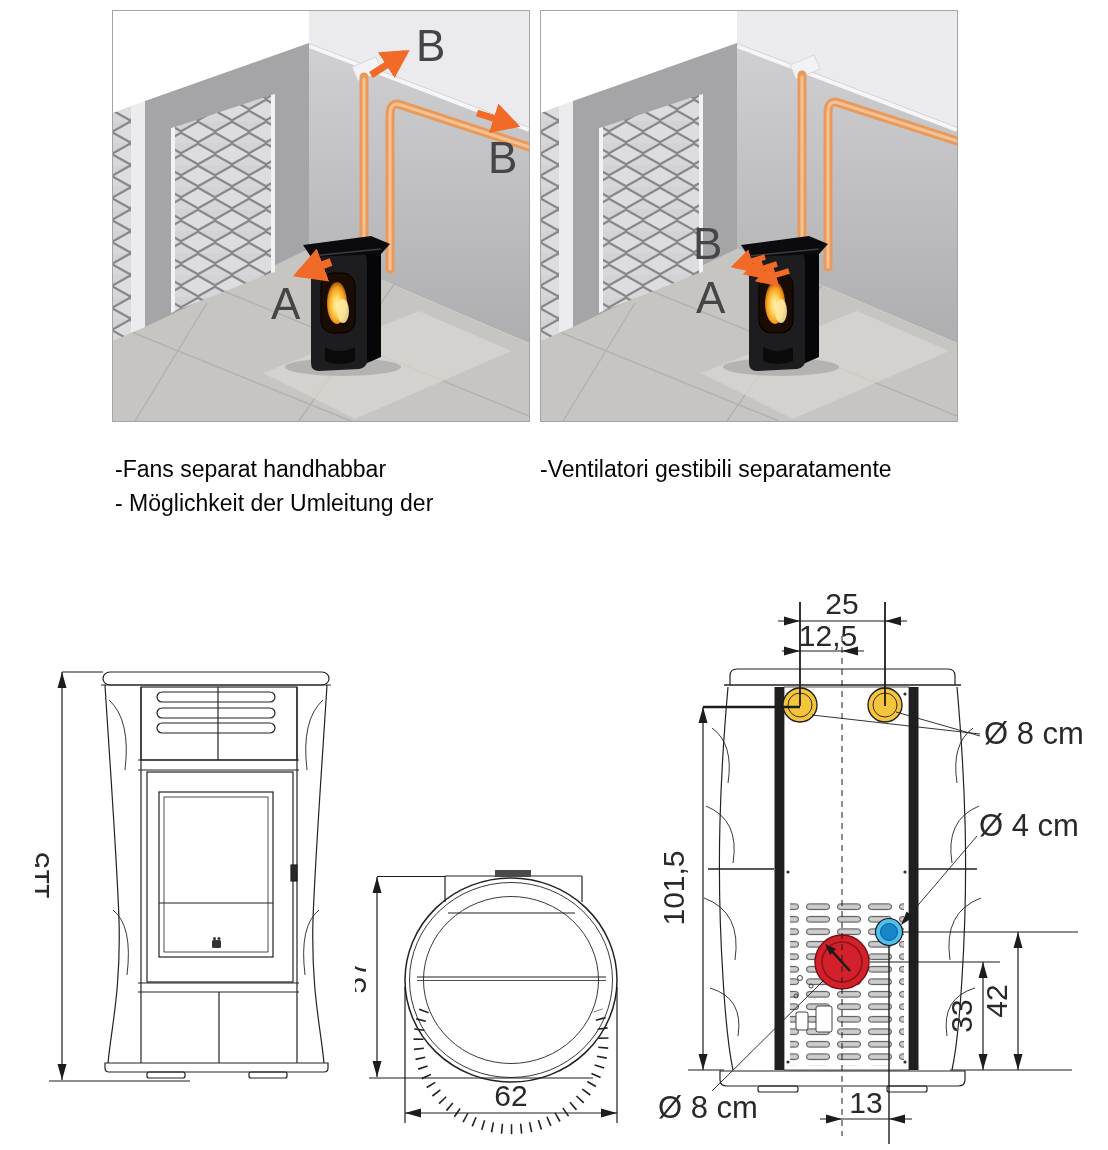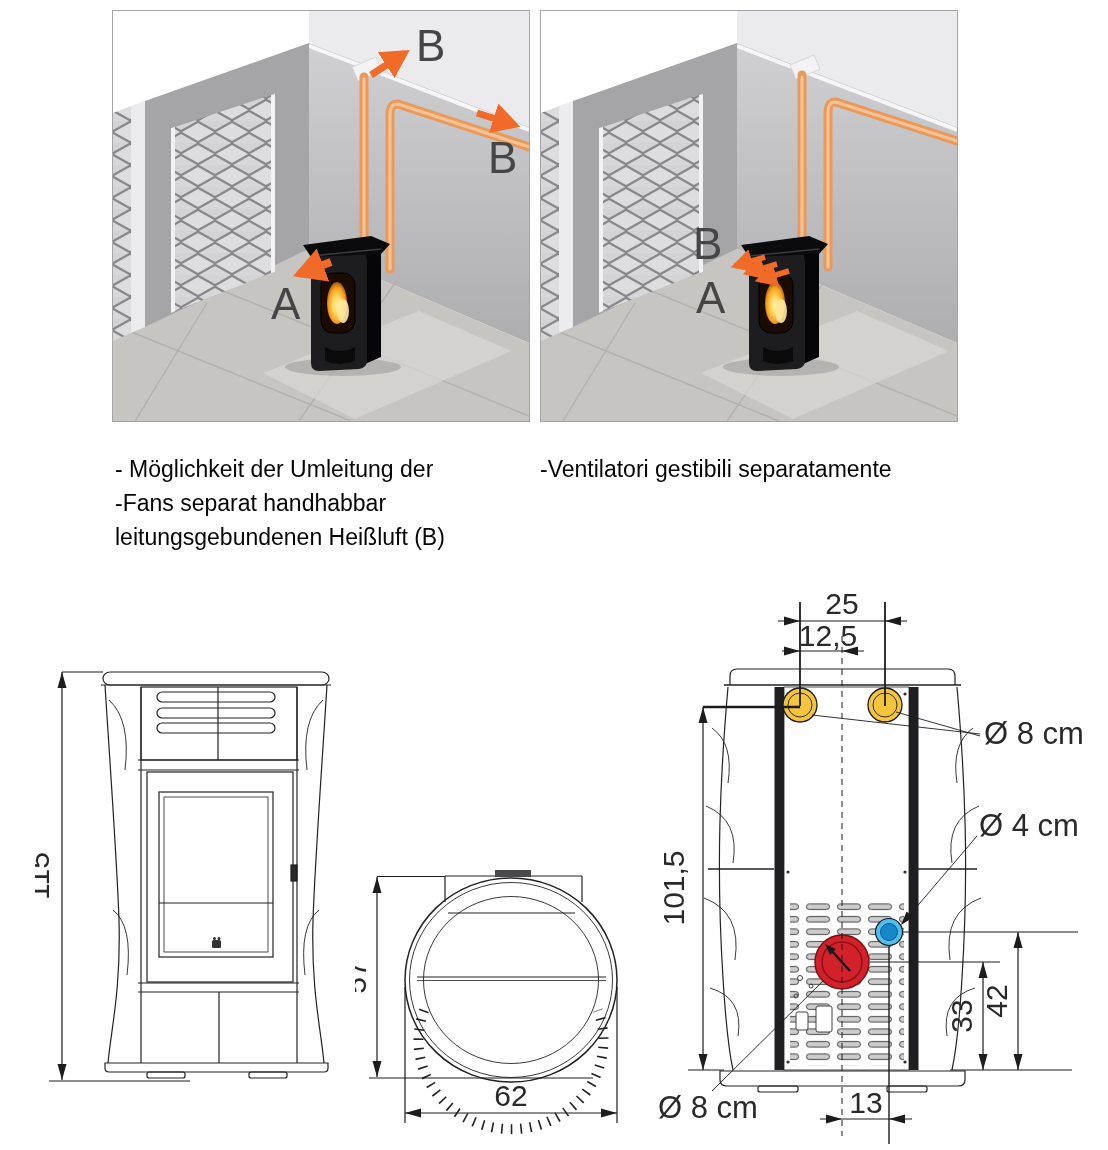--- a/index.html
+++ b/index.html
@@ -146,23 +146,22 @@
     <line x1="224" y1="246" x2="194" y2="255" stroke-width="5.5" marker-end="url(#ah)" stroke="#F26A28"></line>
     <line x1="236" y1="253" x2="206" y2="262" stroke-width="5.5" marker-end="url(#ah)" stroke="#F26A28"></line>
     <line x1="248" y1="260" x2="218" y2="269" stroke-width="5.5" marker-end="url(#ah)" stroke="#F26A28"></line>
   </g>
   <text x="152" y="248" class="biglabel">B</text>
   <text x="155" y="302" class="biglabel">A</text>
 </svg>
 </div>
 
 <div class="caption" id="caption-de">
+  <div>-Fans separat handhabbar</div>
   <div>- Möglichkeit der Umleitung der</div>
-  <div>-Fans separat handhabbar</div>
-  <div>leitungsgebundenen Heißluft (B)</div>
 </div>
 <div class="caption" id="caption-it">
   <div>-Ventilatori gestibili separatamente</div>
 </div>
 
 <svg class="drawing" style="left:35px;top:660px" width="335" height="432" viewBox="0 0 335 432">
   <g fill="none" stroke="#222224" stroke-width="1.2">
     <rect x="68" y="12" width="226" height="13" rx="7"></rect>
     <line x1="66" y1="25" x2="296" y2="25"></line>
     <path d="M70,25 C74,90 82,200 84,260 C86,330 76,370 73,403"></path>

